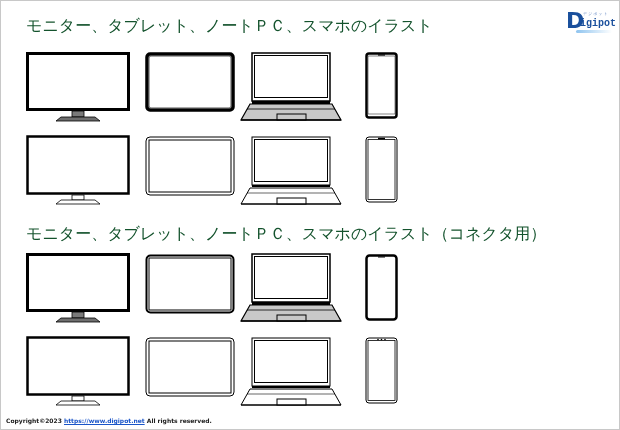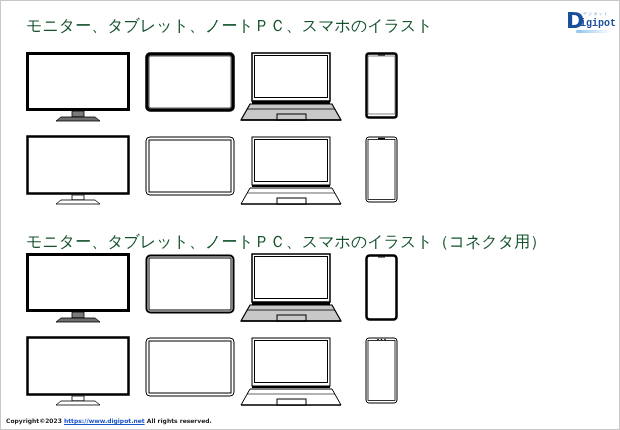--- a/index.html
+++ b/index.html
@@ -41,21 +41,21 @@
     color: #222; white-space: nowrap;
   }
   .footer a { color: #1a55c8; text-decoration: underline; }
 </style>
 </head>
 <body>
 
 <div class="frame"></div>
 
 <div class="heading" style="top:16px;">モニター、タブレット、ノートＰＣ、スマホのイラスト</div>
-<div class="heading" style="top:232px;text-align:center;">モニター、タブレット、ノートＰＣ、スマホのイラスト（コネクタ用）</div>
+<div class="heading" style="top:224px;text-align:center;">モニター、タブレット、ノートＰＣ、スマホのイラスト（コネクタ用）</div>
 
 <div class="logo">
   <span class="d">D</span>
   <span class="tag">デジポット</span>
   <span class="rest">igipot</span>
   <span class="swoosh"></span>
 </div>
 
 <svg class="device" style="left:26px;top:52px" width="106" height="70">
   <rect x="1.5" y="1.5" width="101" height="56" fill="#fff" stroke="#000" stroke-width="3"></rect>

